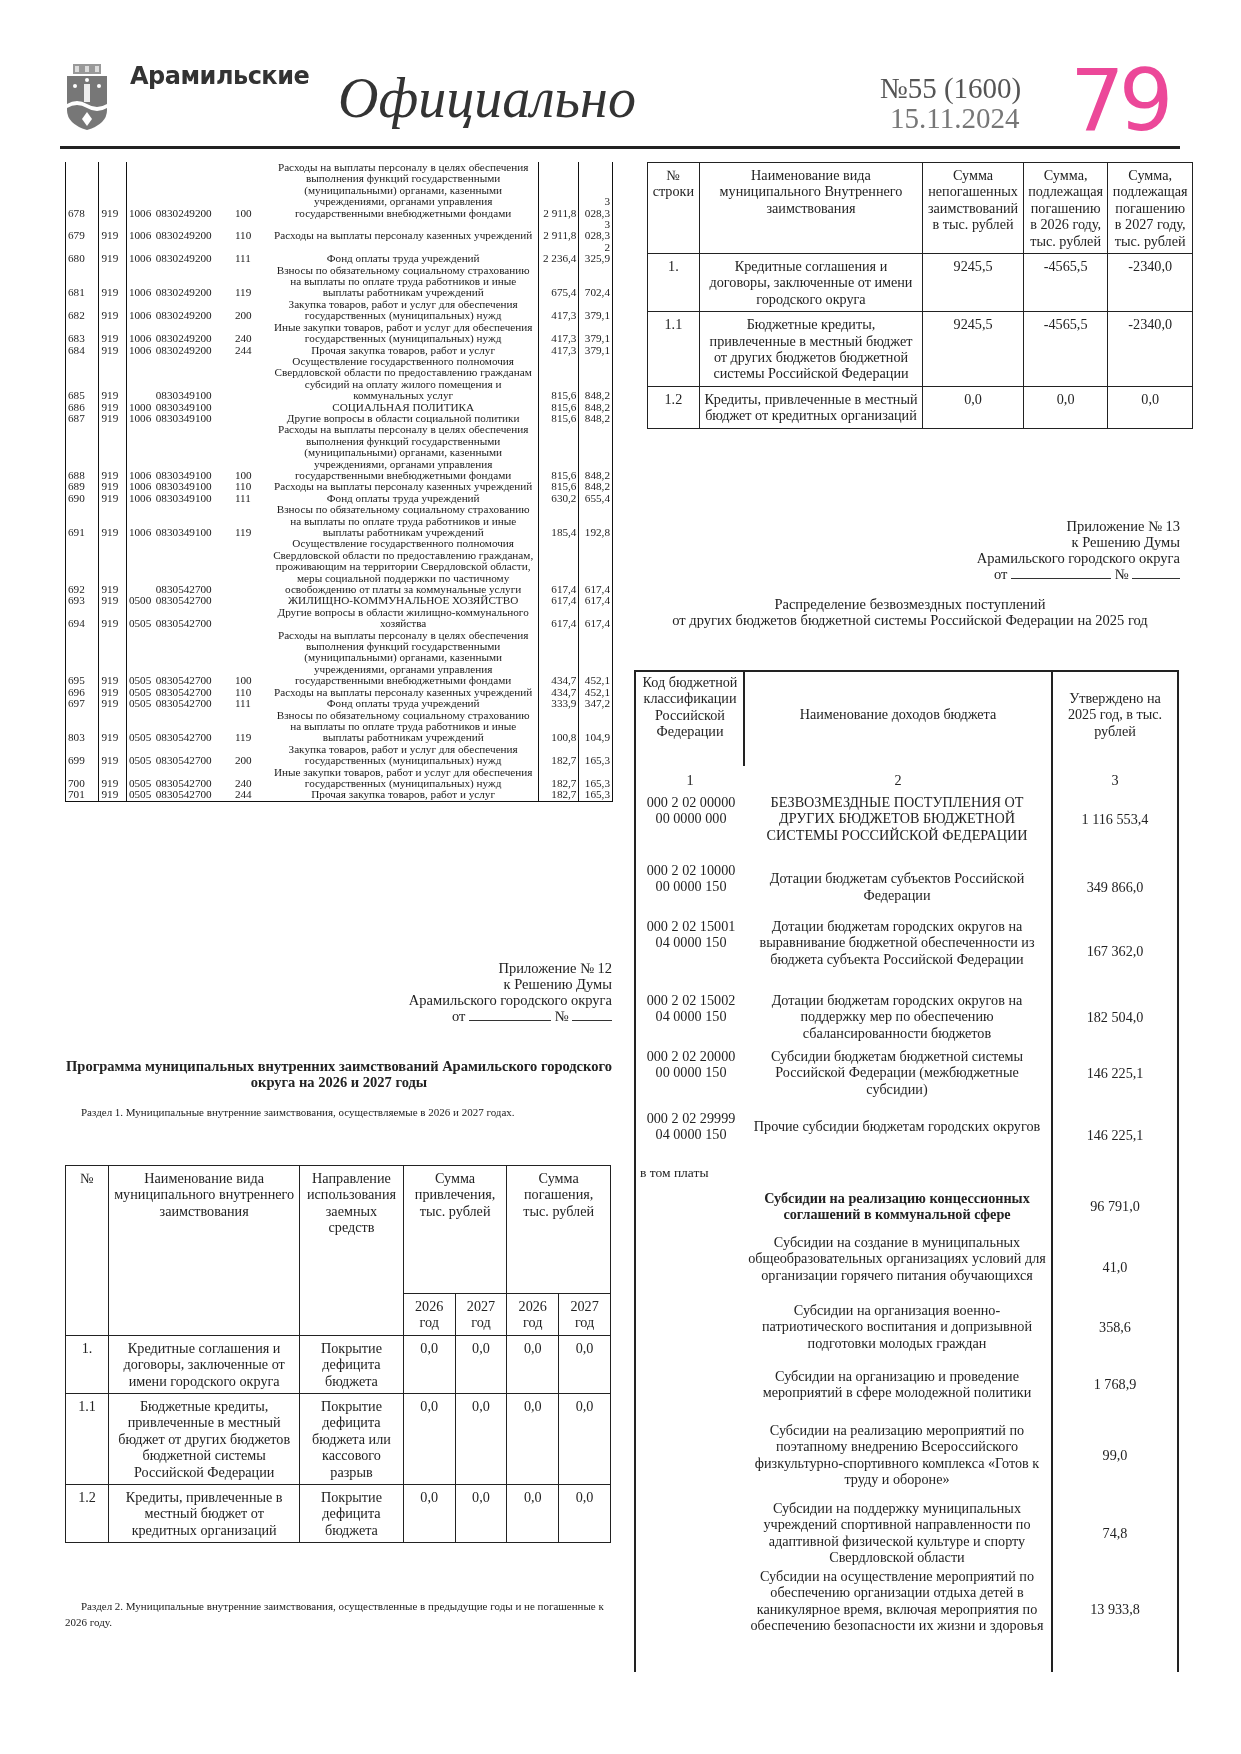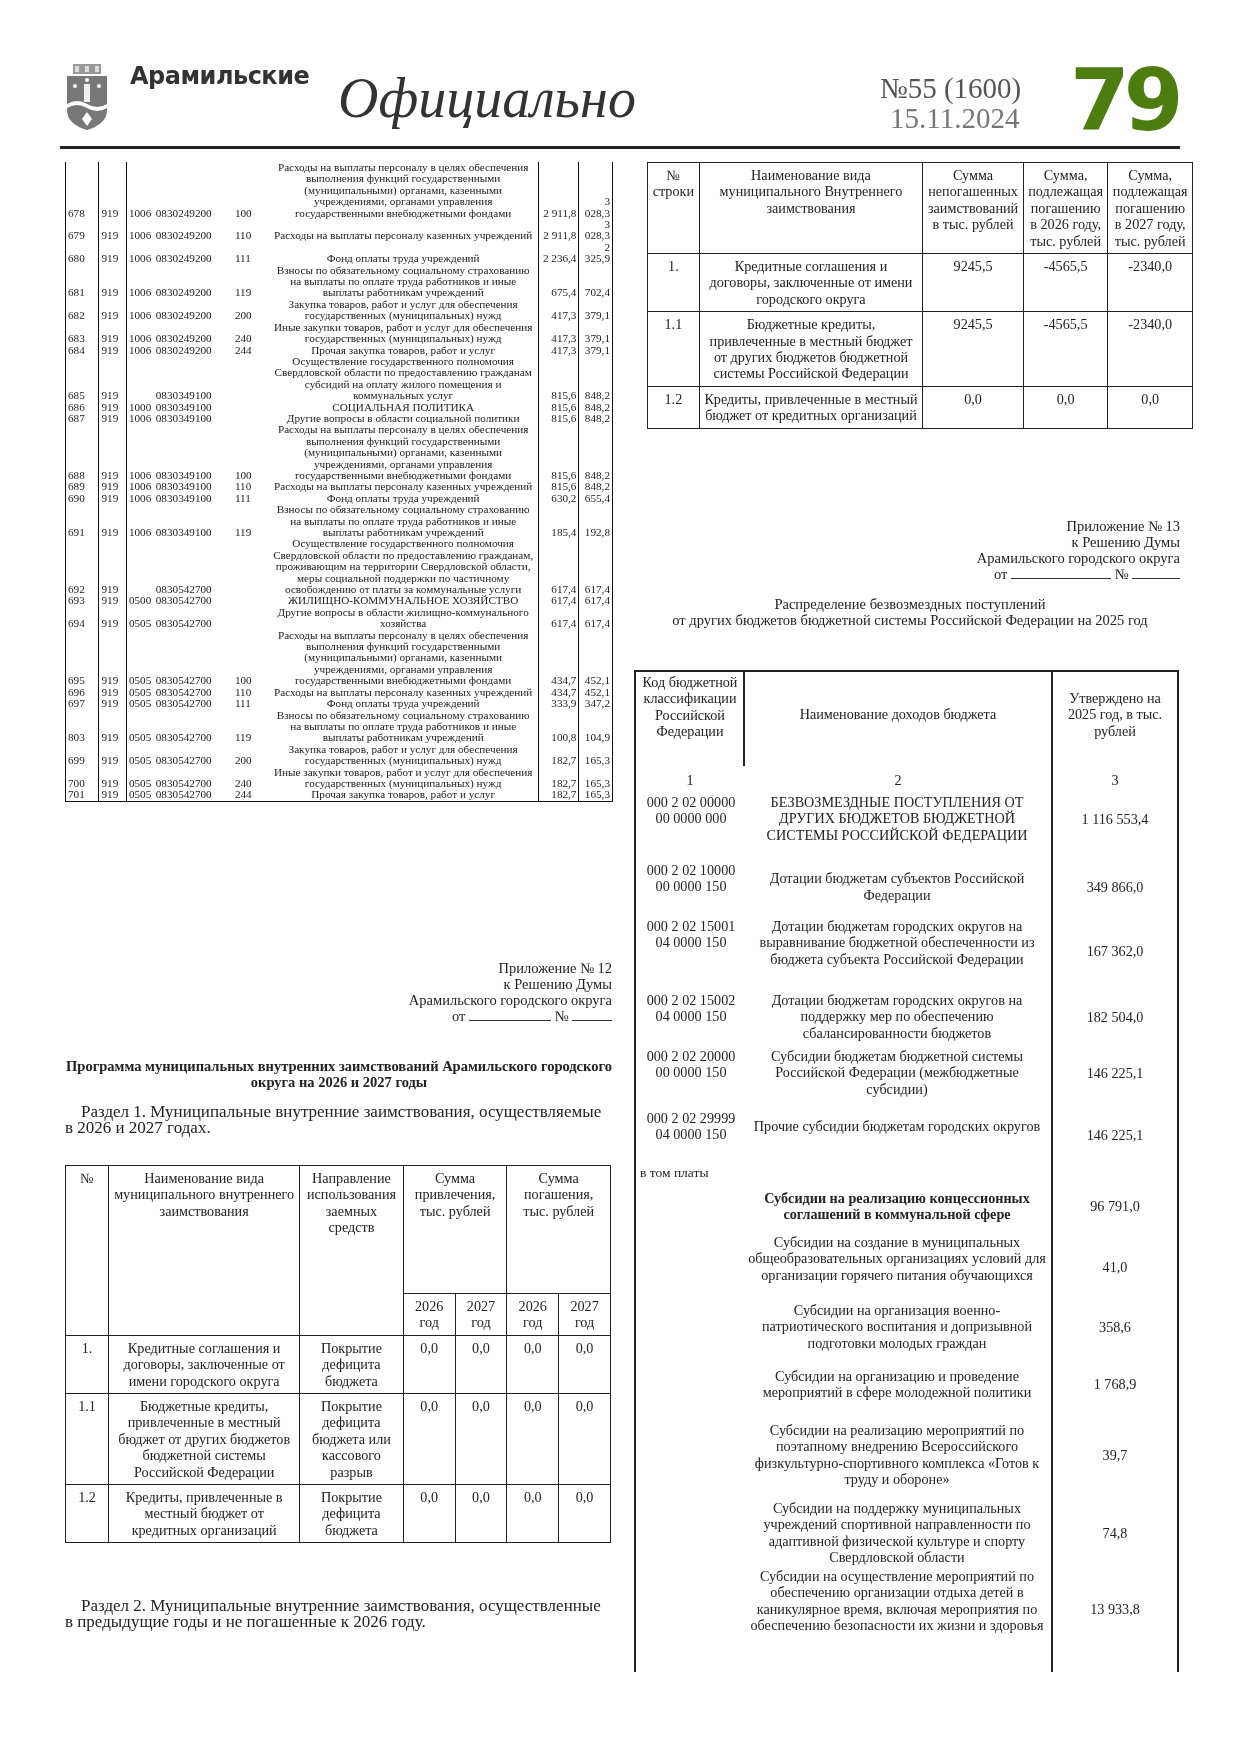--- a/index.html
+++ b/index.html
@@ -7,41 +7,41 @@
   body { font-family: "Liberation Serif", "DejaVu Serif", serif; color: #222; position: relative; }
 
   
   .masthead { position: absolute; left: 60px; top: 60px; width: 1120px; height: 84px; }
   .coat { position: absolute; left: 5px; top: 4px; width: 44px; height: 68px; }
   .brand-top { position: absolute; left: 70px; top: 2px; font-family: "DejaVu Sans", sans-serif; font-size: 24px; font-weight: bold; color: #333; letter-spacing: -0.5px; }
   .brand-bottom { position: absolute; left: 66px; top: 24px; font-family: "DejaVu Sans", sans-serif; font-size: 48px; font-weight: bold; color: #777; letter-spacing: -2px; line-height: 52px; }
   .section-title { position: absolute; left: 278px; top: 6px; font-family: "Liberation Serif", serif; font-style: italic; font-size: 56px; color: #333; }
   .issue-no { position: absolute; left: 820px; top: 12px; font-family: "Liberation Serif", serif; font-size: 29px; color: #555; }
   .issue-date { position: absolute; left: 830px; top: 42px; font-family: "Liberation Serif", serif; font-size: 29px; color: #777; }
-  .page-no { position: absolute; left: 1010px; top: -10px; font-family: "DejaVu Sans", sans-serif; font-size: 86px; font-weight: bold; color: #4d7c0f; letter-spacing: -6px; }
+  .page-no { position: absolute; left: 1010px; top: -10px; font-family: "DejaVu Sans", sans-serif; font-size: 86px; font-weight: normal; color: #ec4899; letter-spacing: -6px; }
   .rule { position: absolute; left: 60px; top: 146px; width: 1120px; height: 3px; background: #222; }
 
   
   .budget { position: absolute; left: 65px; top: 162px; width: 548px; border-collapse: collapse; font-size: 11.2px; line-height: 11.4px; }
   .budget td { vertical-align: bottom; padding: 0 2px; }
   .budget td.c-no { width: 33px; border-left: 1.5px solid #111; }
   .budget td.c-adm { width: 27px; border-left: 1.5px solid #111; }
   .budget td.c-sec { width: 27px; border-left: 1.5px solid #111; }
   .budget td.c-tgt { width: 78px; }
   .budget td.c-exp { width: 35px; }
   .budget td.c-name { text-align: center; width: 266px; }
   .budget td.c-v1 { width: 40px; text-align: right; border-left: 1.5px solid #111; }
   .budget td.c-v2 { width: 33px; text-align: right; border-left: 1.5px solid #111; border-right: 1.5px solid #111; }
   .budget tr:last-child td { border-bottom: 1.5px solid #111; margin-top: 33px; }
 
   .appendix { position: absolute; text-align: right; font-size: 14.5px; line-height: 16px; }
   .appendix .blank { display: inline-block; border-bottom: 1px solid #333; height: 12px; vertical-align: baseline; }
 
   .prog-title { position: absolute; left: 65px; top: 1058px; width: 548px; text-align: center; font-weight: bold; font-size: 14.5px; line-height: 16px; }
-  .para { position: absolute; font-size: 17px; line-height: 16px; text-indent: 16px; }
+  .para { position: absolute; font-size: 11px; line-height: 16px; text-indent: 16px; }
 
   table.grid { position: absolute; border-collapse: collapse; font-size: 14.2px; line-height: 16.4px; }
   table.grid td, table.grid th { border: 1.3px solid #222; text-align: center; vertical-align: top; font-weight: normal; padding: 4px 3px; }
 
   
   .income { position: absolute; left: 634px; top: 670px; width: 544px; font-size: 14.2px; line-height: 16.4px; }
   .income .frame-l { position: absolute; left: 0; top: 0; width: 1.5px; height: 1002px; background: #222; }
   .income .frame-m { position: absolute; left: 417px; top: 0; width: 1.5px; height: 1002px; background: #222; }
   .income .frame-r { position: absolute; left: 543px; top: 0; width: 1.5px; height: 1002px; background: #222; }
   .income .frame-t { position: absolute; left: 0; top: 0; width: 544px; height: 1.5px; background: #222; }
@@ -498,21 +498,21 @@
         <div class="val" style="top: 16.6px;">358,6</div>
       </div>
       <div class="row" style="top: 698px;">
         <div class="code" style="width: 90px; left: 12px;"></div>
         <div class="name" style="top: 0px;">Субсидии на организацию и проведение мероприятий в сфере молодежной политики</div>
         <div class="val" style="top: 8.4px;">1 768,9</div>
       </div>
       <div class="row" style="top: 752px;">
         <div class="code" style="width: 90px; left: 12px;"></div>
         <div class="name" style="top: 0px;">Субсидии на реализацию мероприятий по поэтапному внедрению Всероссийского физкультурно-спортивного комплекса «Готов к труду и обороне»</div>
-        <div class="val" style="top: 24.8px;">39,7</div>
+        <div class="val" style="top: 24.8px;">99,0</div>
       </div>
       <div class="row" style="top: 830px;">
         <div class="code" style="width: 90px; left: 12px;"></div>
         <div class="name" style="top: 0px;">Субсидии на поддержку муниципальных учреждений спортивной направленности по адаптивной физической культуре и спорту Свердловской области</div>
         <div class="val" style="top: 24.8px;">74,8</div>
       </div>
       <div class="row" style="top: 898px;">
         <div class="code" style="width: 90px; left: 12px;"></div>
         <div class="name" style="top: 0px;">Субсидии на осуществление мероприятий по обеспечению организации отдыха детей в каникулярное время, включая мероприятия по обеспечению безопасности их жизни и здоровья</div>
         <div class="val" style="top: 33px;">13 933,8</div>

